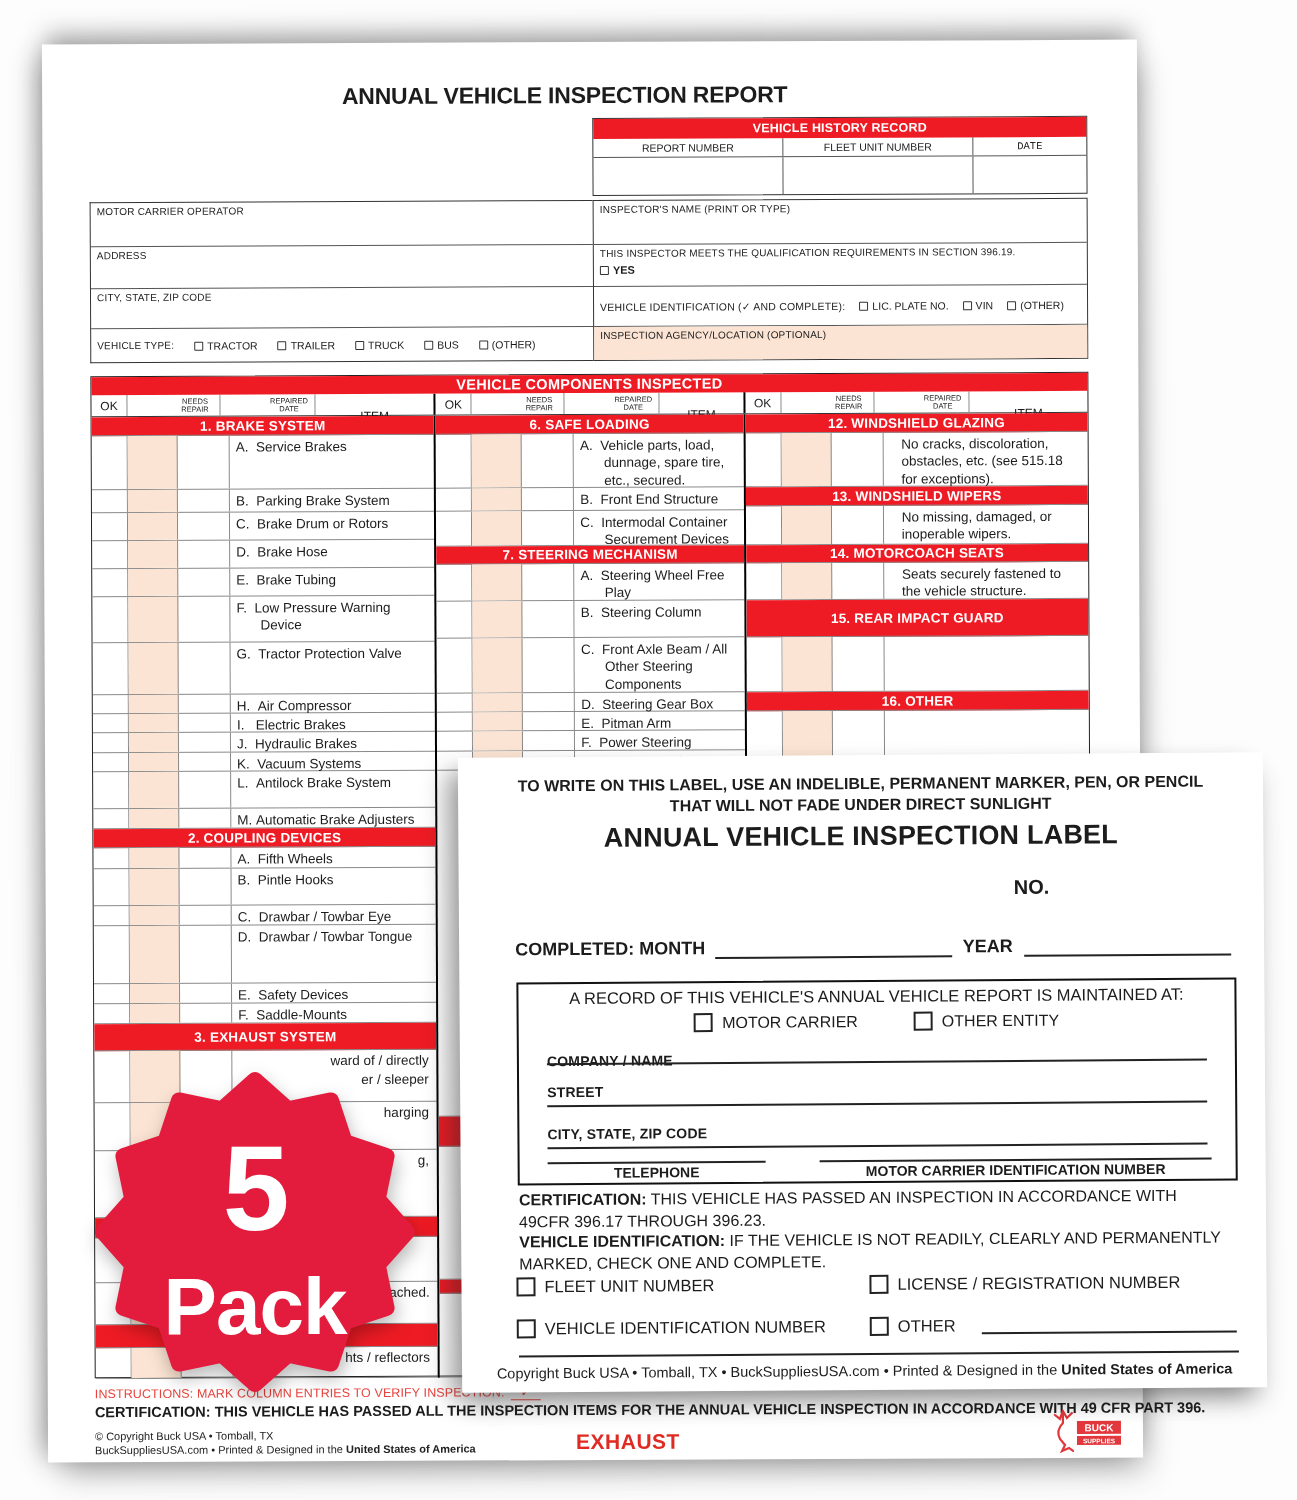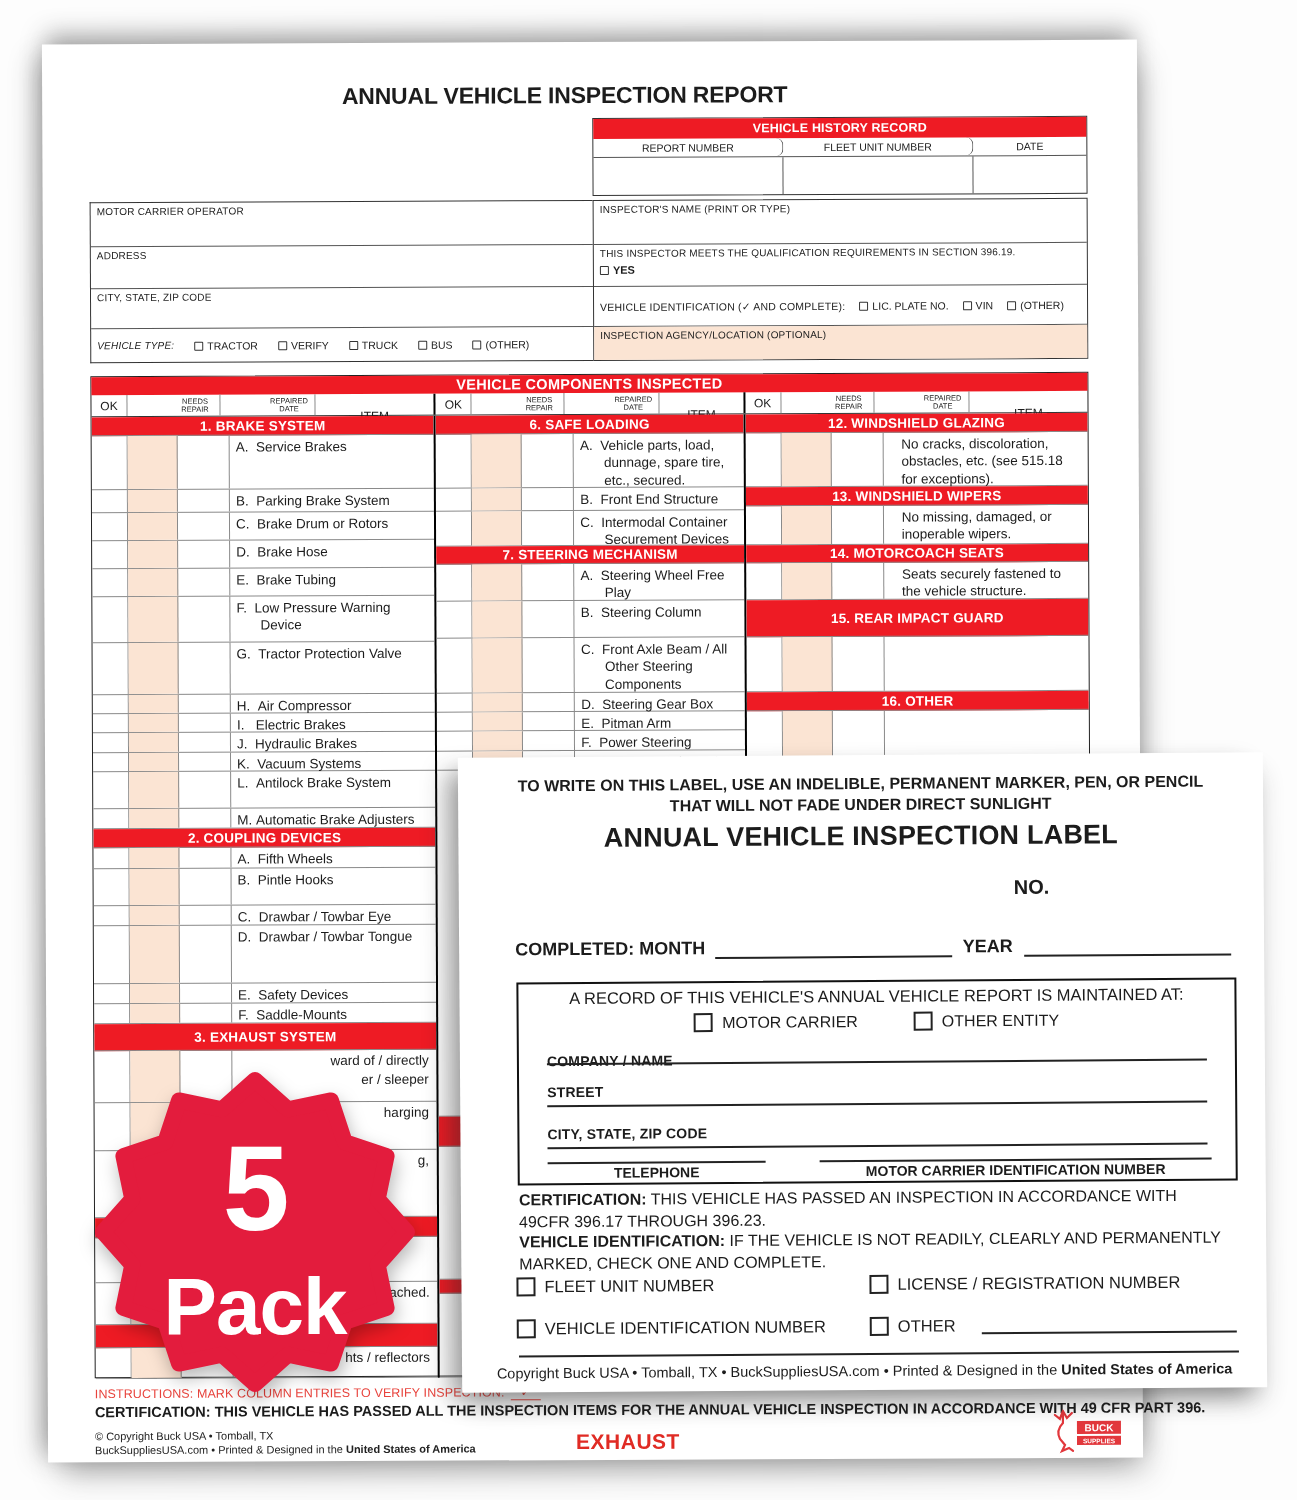--- a/index.html
+++ b/index.html
@@ -28,26 +28,26 @@
 
   .abs{position:absolute;}
 
   
   .form-title{left:0;right:50px;top:40px;text-align:center;font-size:23px;font-weight:bold;letter-spacing:-.2px;}
 
   .vhr{left:550px;top:76px;width:495px;height:78px;border:1.5px solid #333;}
   .vhr-head{height:20px;background:var(--red);color:#fff;font-weight:bold;font-size:12.5px;
     display:flex;align-items:center;justify-content:center;letter-spacing:.2px;}
   .vhr-cols{display:flex;height:19px;border-bottom:1px solid #555;}
-  .vhr-cols div{font-size:10.5px;display:flex;align-items:center;justify-content:center;border-right:1px solid #555;border-radius:7px;}
+  .vhr-cols div{font-size:10.5px;display:flex;align-items:center;justify-content:center;border-right:1px solid #555;}
   .vhr-cols div:last-child{border-right:none;}
   .vhr-body{display:flex;height:37px;}
   .vhr-body div{border-right:1px solid #555;}
   .vhr-body div:last-child{border-right:none;}
-  .w1{width:190px;}.w2{width:190px;}.w3{width:113px;}
+  .w1{width:190px;}.w2{width:190px;}.w3{width:113px;font-family:Liberation Mono, monospace;}
 
   .infoL{left:47px;top:158px;width:503px;height:161px;border:1.5px solid #333;border-right:none;}
   .infoR{left:550px;top:158px;width:495px;height:161px;border:1.5px solid #333;}
   .irow{border-bottom:1px solid #555;position:relative;}
   .irow:last-child{border-bottom:none;}
   .lab{font-size:10px;letter-spacing:.2px;padding:3px 6px;color:#222;}
   .r1{height:44px;}.r2{height:42px;}.r3{height:40px;}.r4{height:33px;}
   .peachbg{background:var(--peach);}
 
   .cb{display:inline-block;width:9px;height:9px;border:1.2px solid #333;border-radius:1px;
@@ -149,23 +149,23 @@
         <div class="lab">MOTOR CARRIER OPERATOR</div>
       </div>
     <div class="irow r2">
         <div class="lab">ADDRESS</div>
       </div>
     <div class="irow r3">
         <div class="lab">CITY, STATE, ZIP CODE</div>
       </div>
     <div class="irow r4">
       <div class="opts" style="height:100%;">
-        <span class="lab" style="padding:0;font-style:italic;">VEHICLE TYPE:</span>
+        <span class="lab" style="padding:0;">VEHICLE TYPE:</span>
         <span class="optitem"><span class="cb"></span><span>TRACTOR</span></span>
-        <span class="optitem"><span class="cb"></span><span>VERIFY</span></span>
+        <span class="optitem"><span class="cb"></span><span>TRAILER</span></span>
         <span class="optitem"><span class="cb"></span><span>TRUCK</span></span>
         <span class="optitem"><span class="cb"></span><span>BUS</span></span>
         <span class="optitem"><span class="cb"></span><span>(OTHER)</span></span>
       </div>
     </div>
   </div>
 
   <div class="abs infoR">
     <div class="irow r1">
         <div class="lab">INSPECTOR'S NAME (PRINT OR TYPE)</div>

